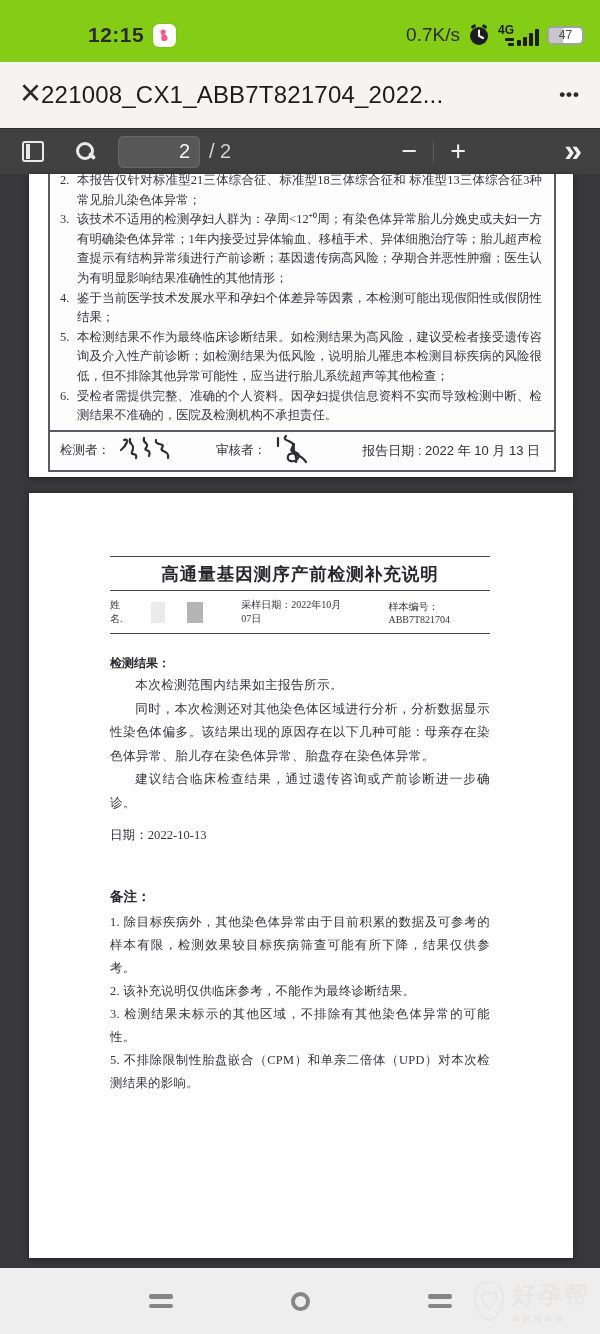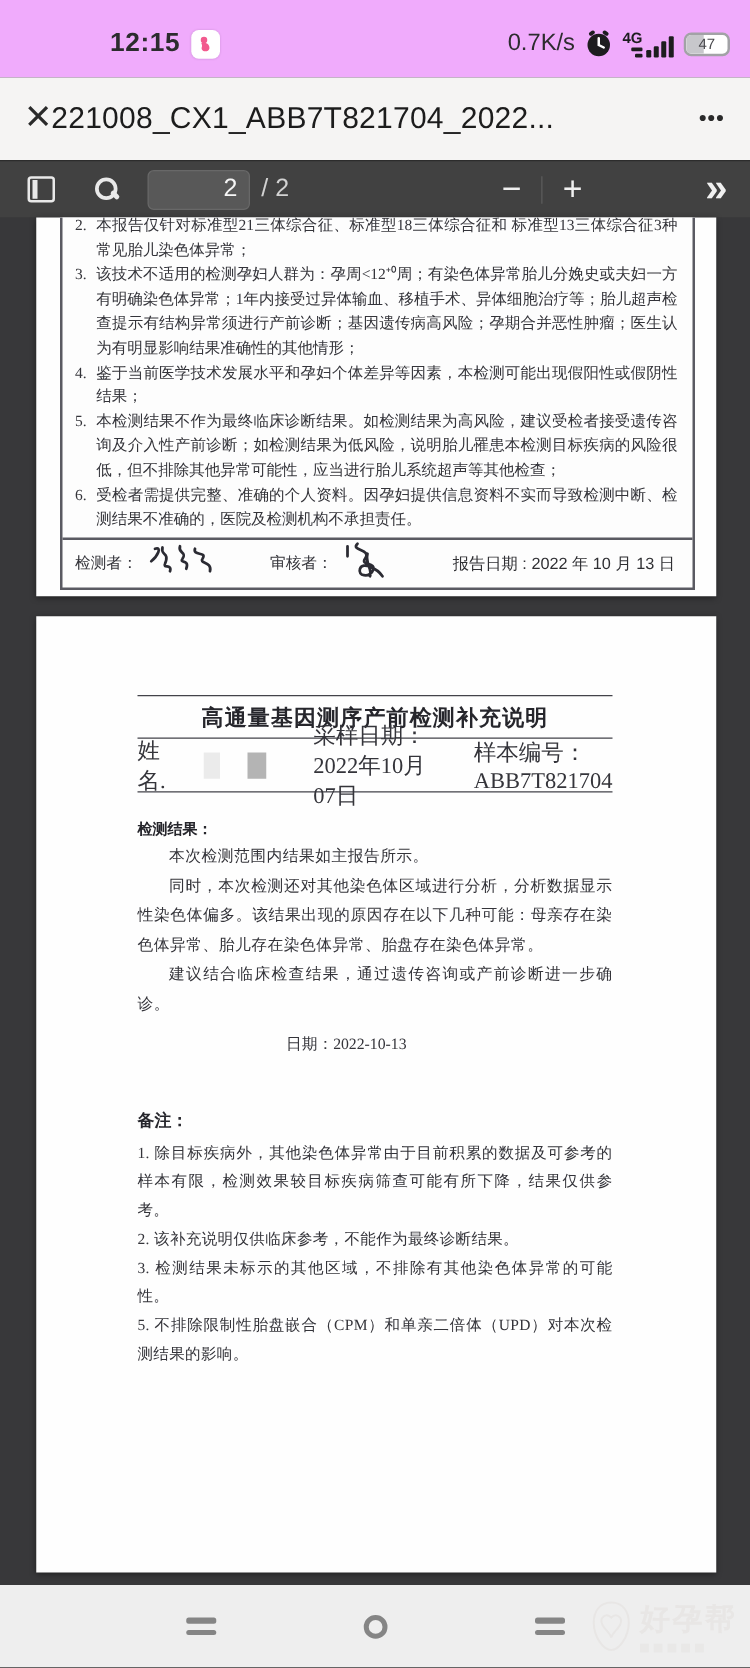--- a/index.html
+++ b/index.html
@@ -1,21 +1,21 @@
 <!DOCTYPE html>
 <html><head>
 <meta charset="utf-8">
 <style>
   * { margin:0; padding:0; box-sizing:border-box; }
   html,body { width:600px; background:#222; }
   body { font-family:"Liberation Sans", sans-serif; }
   .screen { position:relative; width:600px; height:1334px; overflow:hidden; background:#38383a; }
 
   
-  .statusbar { position:absolute; top:0; left:0; width:600px; height:62px; background:#f0abfc;
+  .statusbar { position:absolute; top:0; left:0; width:600px; height:62px; background:#84cc16;
     display:flex; align-items:center; justify-content:space-between; padding:8px 16px 0 88px; }
   .sb-left { display:flex; align-items:center; gap:9px; }
   .sb-time { font-size:21px; font-weight:600; color:#2c2c2e; letter-spacing:.5px; }
   .sb-app { width:23px; height:23px; background:#fff; border-radius:6px; box-shadow:0 0 2px rgba(0,0,0,.15);
     display:flex; align-items:center; justify-content:center; }
   .sb-right { display:flex; align-items:center; gap:8px; }
   .sb-speed { font-size:19px; color:#2c2c2e; }
   .alarm { width:22px; height:22px; }
   .net { display:flex; align-items:flex-end; gap:3px; }
   .net-4g { display:flex; flex-direction:column; align-items:flex-end; line-height:1; }
@@ -72,31 +72,31 @@
   .p1item .txt { flex:1; }
   .p1sign { border-top:2px solid #5a5a62; display:flex; align-items:center; padding:3px 10px; height:40px; }
   .p1sign .lbl { font-size:12.5px; }
   .sig { margin:0 6px; }
   .p1date { margin-left:auto; font-size:13px; font-family:"Liberation Sans", sans-serif; color:#2f2f33; padding-right:4px; }
 
   
   .p2content { position:absolute; left:81px; right:83px; top:0; }
   .p2titlewrap { margin-top:63px; border-top:1.5px solid #43434a; border-bottom:1.5px solid #43434a; padding:5px 0 4px; }
   .p2title { text-align:center; font-size:17.5px; font-weight:700; letter-spacing:1px; color:#26262c; }
-  .p2fields { display:flex; align-items:center; height:43px; border-bottom:1.5px solid #43434a; font-size:18px; }
+  .p2fields { display:flex; align-items:center; height:43px; border-bottom:1.5px solid #43434a; font-size:10px; }
   .p2fields .fname { display:flex; align-items:center; }
   .redact { display:inline-block; height:21px; margin-left:22px; }
   .redact.r1 { width:17px; background:#ebebeb; }
   .redact.r2 { width:19px; background:#b4b4b4; }
   .p2fields .fsamp { margin-left:38px; }
   .p2fields .fid { margin-left:38px; }
   .p2rh { margin-top:21px; font-size:12px; font-weight:700; color:#26262c; }
   .p2para { font-size:12.6px; line-height:23.5px; text-align:justify; text-indent:2em; letter-spacing:.4px; }
   .p2paras { margin-top:2px; }
-  .p2date { margin-top:12px; font-size:12.6px; text-align:center; padding-right:46px; }
+  .p2date { margin-top:12px; font-size:12.6px; text-align:left; padding-right:46px; }
   .p2nh { margin-top:44px; font-size:13.5px; font-weight:700; color:#26262c; }
   .p2notes { margin-top:5px; }
   .p2note { font-size:12.4px; line-height:23px; text-align:justify; letter-spacing:.3px; }
 
   
   .navbar { position:absolute; bottom:0; left:0; width:600px; height:66px; background:#eeeeee;
     display:flex; align-items:center; justify-content:center; gap:118px; }
   .nv-lines { display:flex; flex-direction:column; gap:5px; }
   .nv-lines i { display:block; width:24px; height:4.5px; background:#858585; border-radius:2px; }
   .nv-home { width:19px; height:19px; border:4.5px solid #858585; border-radius:50%; }

